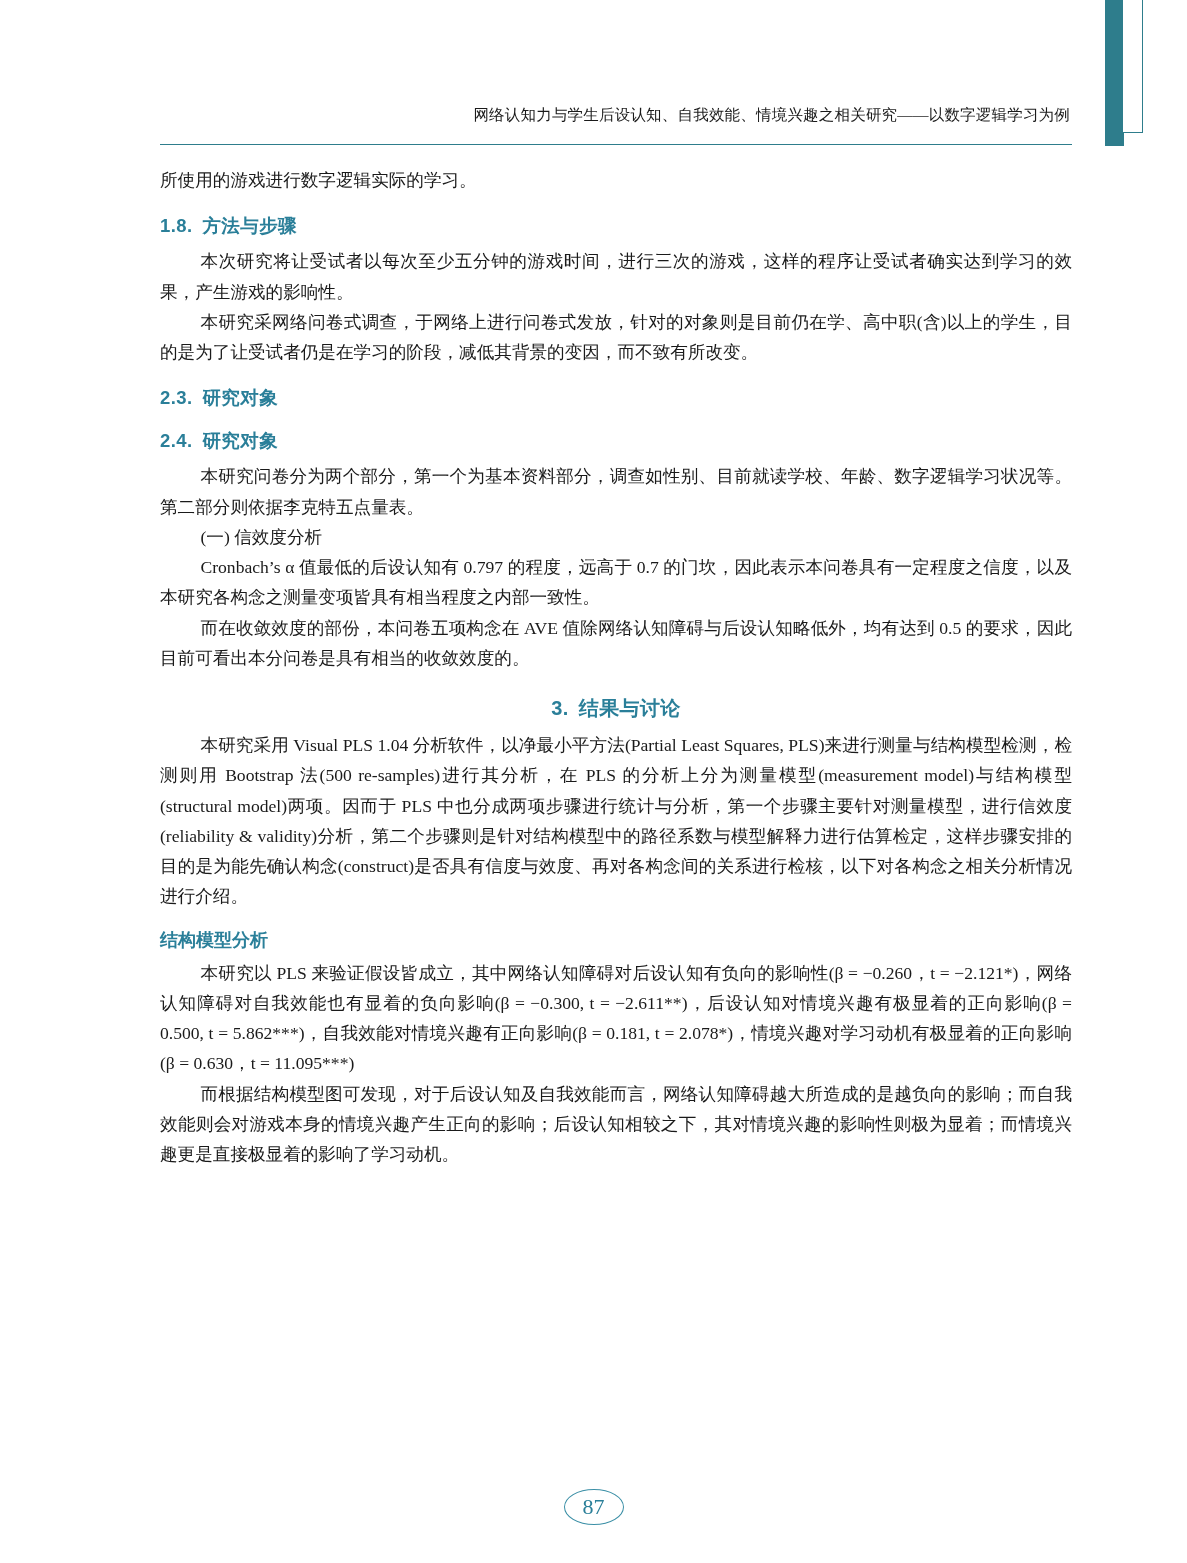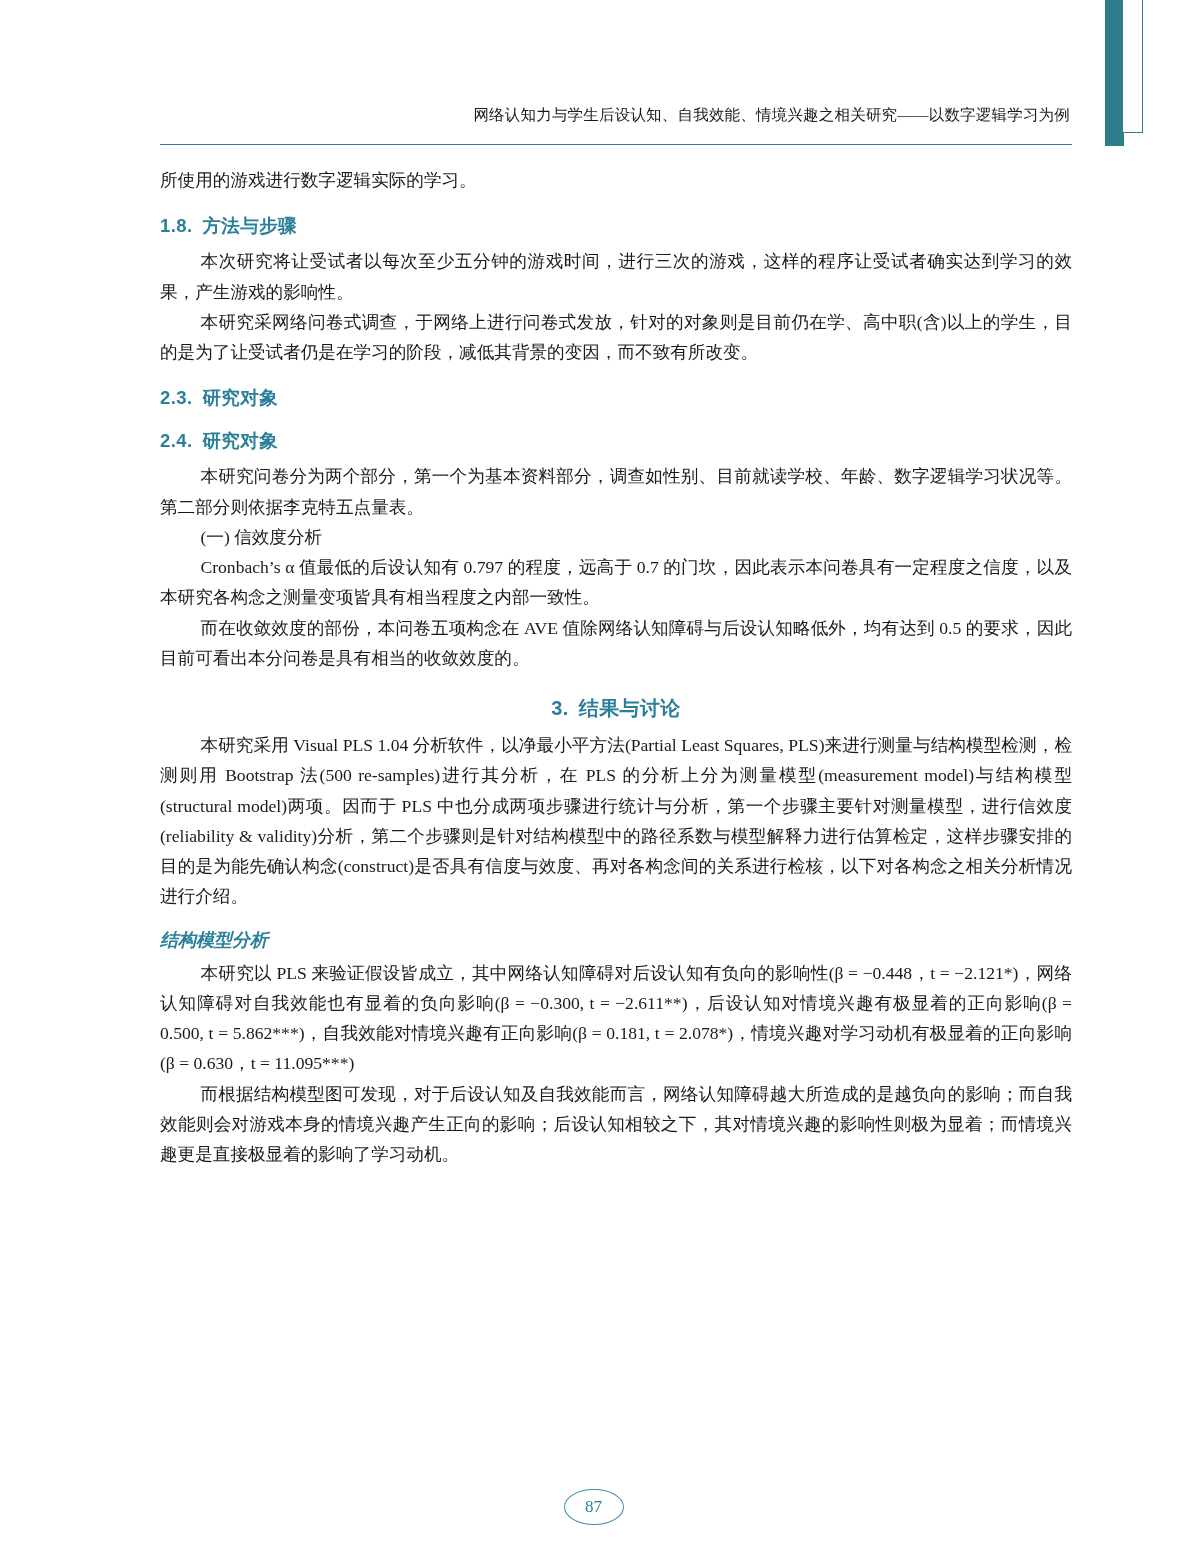--- a/index.html
+++ b/index.html
@@ -103,35 +103,34 @@
     font-size: 20px;
     margin-top: 22px;
     text-align: center;
   }
   h3.subhead {
     margin: 16px 0 6px 0;
     font-family: "Liberation Sans", "DejaVu Sans", sans-serif;
     font-size: 18px;
     font-weight: bold;
     color: #2a7f99;
-    font-style: italic;
   }
 
   
   .page-number {
     position: absolute;
     left: 50%;
     transform: translateX(-50%);
     bottom: 38px;
     width: 58px;
     height: 34px;
     border: 1.3px solid #3b8fa6;
     border-radius: 50%;
     color: #2a7f99;
-    font-size: 17px;
+    font-size: 22px;
     display: flex;
     align-items: center;
     justify-content: center;
     font-family: "Liberation Serif", serif;
   }
 </style>
 </head>
 <body>
 
 <div class="page">
@@ -165,20 +164,20 @@
     <p class="indent">(一) 信效度分析</p>
     <p class="indent">Cronbach’s α 值最低的后设认知有 0.797 的程度，远高于 0.7 的门坎，因此表示本问卷具有一定程度之信度，以及本研究各构念之测量变项皆具有相当程度之内部一致性。</p>
     <p class="indent">而在收敛效度的部份，本问卷五项构念在 AVE 值除网络认知障碍与后设认知略低外，均有达到 0.5 的要求，因此目前可看出本分问卷是具有相当的收敛效度的。</p>
 
     <h2 class="section major">
       <span class="num">3.</span><span>结果与讨论</span>
     </h2>
     <p class="indent">本研究采用 Visual PLS 1.04 分析软件，以净最小平方法(Partial Least Squares, PLS)来进行测量与结构模型检测，检测则用 Bootstrap 法(500 re-samples)进行其分析，在 PLS 的分析上分为测量模型(measurement model)与结构模型(structural model)两项。因而于 PLS 中也分成两项步骤进行统计与分析，第一个步骤主要针对测量模型，进行信效度(reliability &amp; validity)分析，第二个步骤则是针对结构模型中的路径系数与模型解释力进行估算检定，这样步骤安排的目的是为能先确认构念(construct)是否具有信度与效度、再对各构念间的关系进行检核，以下对各构念之相关分析情况进行介绍。</p>
 
     <h3 class="subhead">结构模型分析</h3>
-    <p class="indent">本研究以 PLS 来验证假设皆成立，其中网络认知障碍对后设认知有负向的影响性(β = −0.448，t = −2.121*)，网络认知障碍对自我效能也有显着的负向影响(β = −0.300, t = −2.611**)，后设认知对情境兴趣有极显着的正向影响(β = 0.500, t = 5.862***)，自我效能对情境兴趣有正向影响(β = 0.181, t = 2.078*)，情境兴趣对学习动机有极显着的正向影响(β = 0.630，t = 11.095***)</p>
+    <p class="indent">本研究以 PLS 来验证假设皆成立，其中网络认知障碍对后设认知有负向的影响性(β = −0.260，t = −2.121*)，网络认知障碍对自我效能也有显着的负向影响(β = −0.300, t = −2.611**)，后设认知对情境兴趣有极显着的正向影响(β = 0.500, t = 5.862***)，自我效能对情境兴趣有正向影响(β = 0.181, t = 2.078*)，情境兴趣对学习动机有极显着的正向影响(β = 0.630，t = 11.095***)</p>
     <p class="indent">而根据结构模型图可发现，对于后设认知及自我效能而言，网络认知障碍越大所造成的是越负向的影响；而自我效能则会对游戏本身的情境兴趣产生正向的影响；后设认知相较之下，其对情境兴趣的影响性则极为显着；而情境兴趣更是直接极显着的影响了学习动机。</p>
 
   </div>
 
   <div class="page-number">87</div>
 
 </div>
 
 </body></html>

